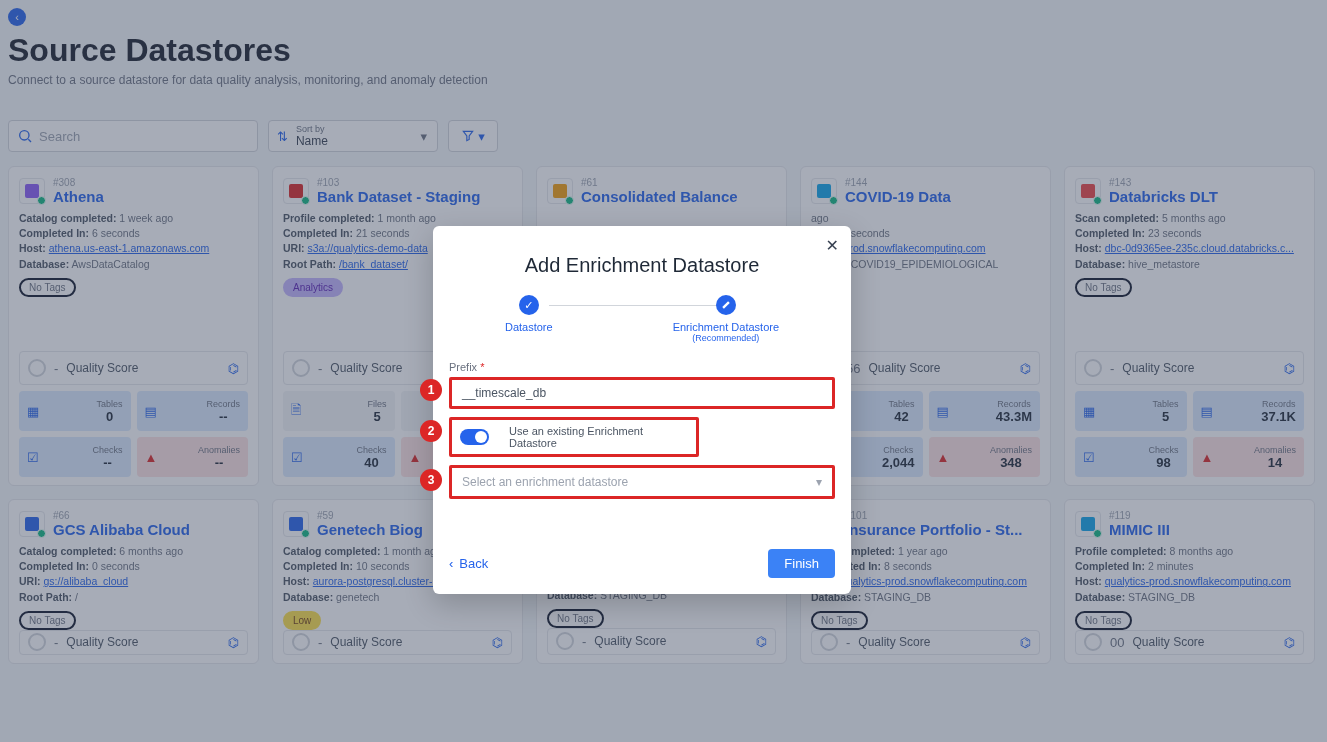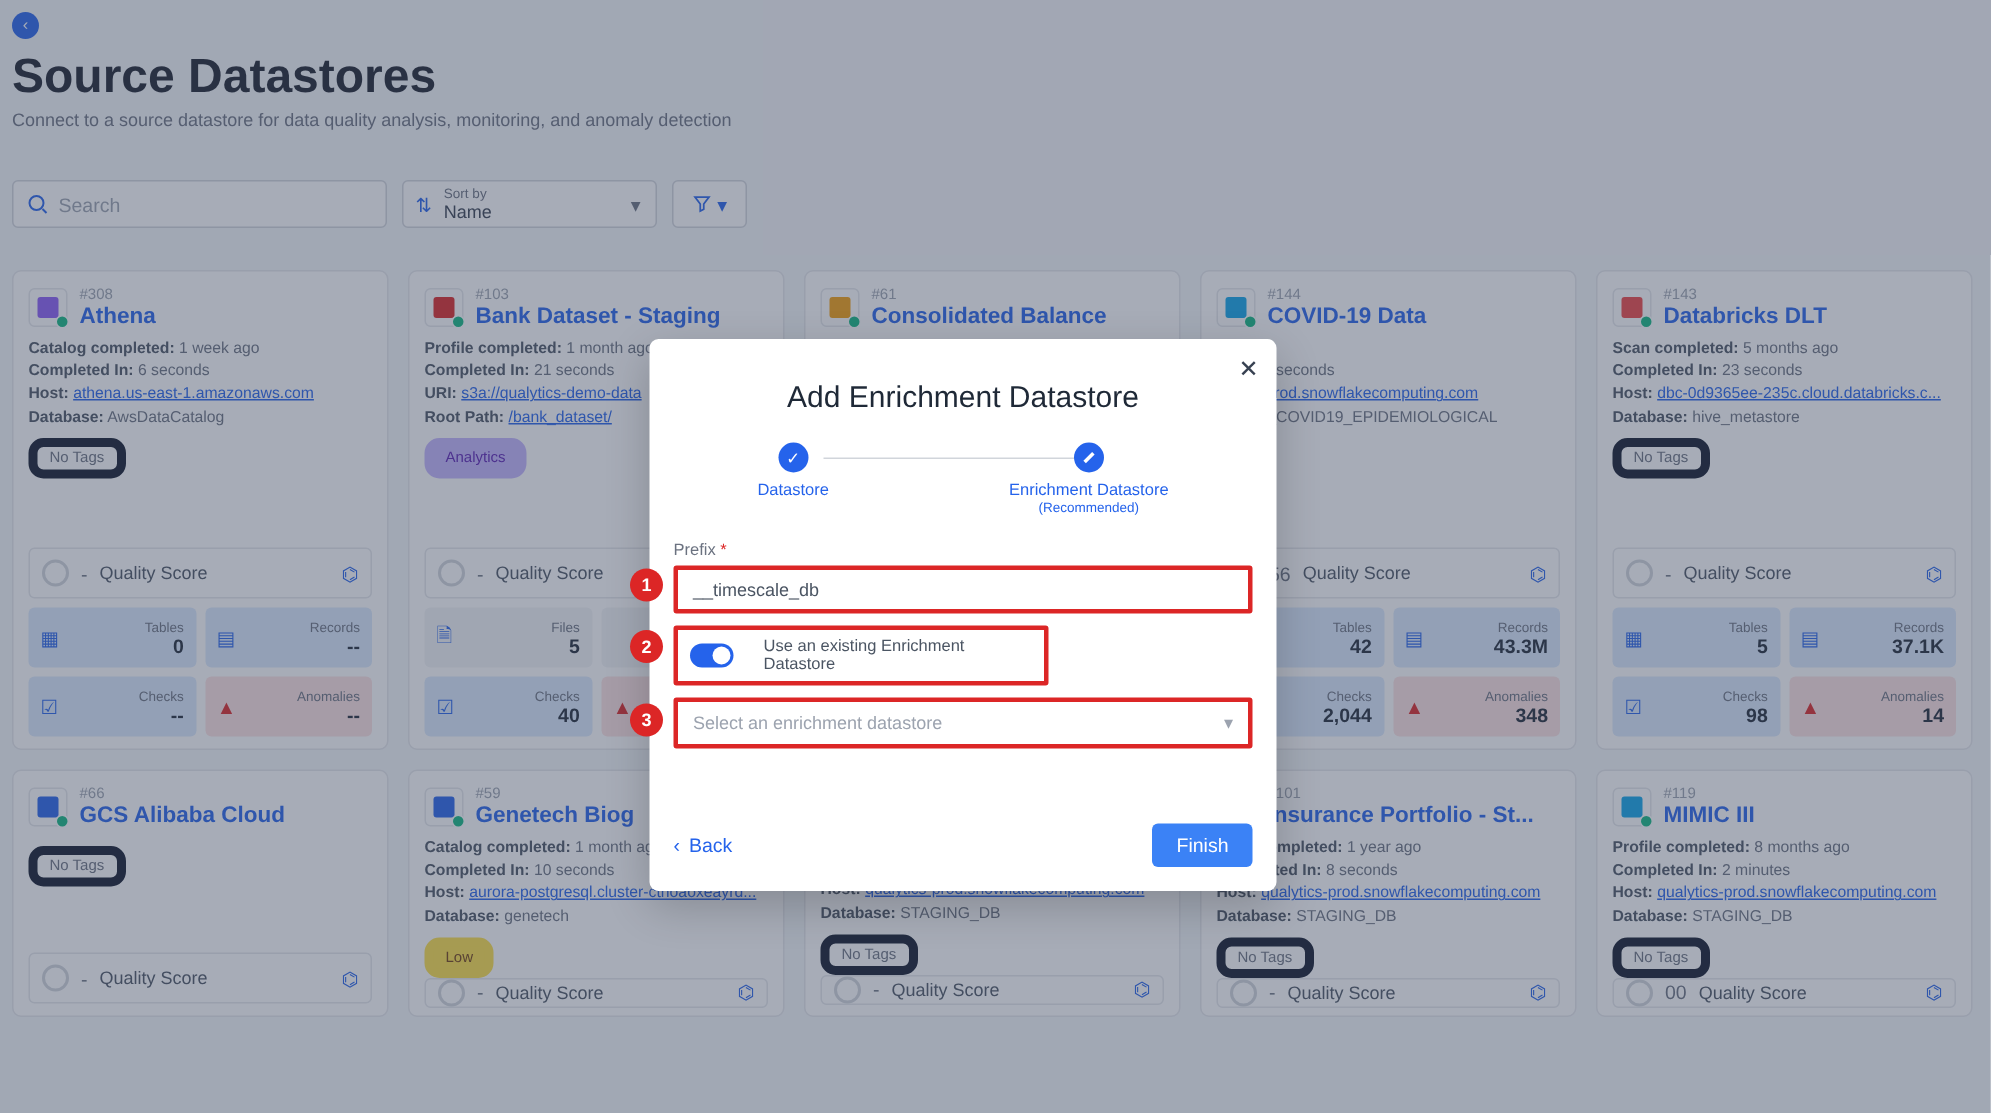--- a/index.html
+++ b/index.html
@@ -1,53 +1,53 @@
 <!DOCTYPE html>
 <html><head><meta charset="utf-8"><style>
 *{box-sizing:border-box;margin:0;padding:0}body{font-family:-apple-system,BlinkMacSystemFont,"Segoe UI",sans-serif;font-size:13px;color:#4a5568;background:#f5f7fa;position:relative;width:1327px;height:742px;overflow:hidden}
 .overlay{position:absolute;inset:0;background:rgba(60,70,95,.45);z-index:5}
 .page{padding:8px}
 .back-circle{width:18px;height:18px;background:#2563eb;border-radius:50%;display:flex;align-items:center;justify-content:center;color:#fff;font-size:11px}
 h1{font-size:32px;font-weight:600;color:#1a202c;margin:6px 0 4px}
 .sub{color:#6b7280;font-size:12px;margin-bottom:33px}
-.toolbar{display:flex;gap:10px;margin-bottom:28px}
+.toolbar{display:flex;gap:10px;margin-bottom:14px}
 .search{width:250px;height:32px;border:1px solid #d1d5db;border-radius:4px;display:flex;align-items:center;padding:0 8px;background:#fff}
 .search svg{margin-right:6px}
 .sortbox{width:170px;height:32px;border:1px solid #d1d5db;border-radius:4px;padding:3px 8px;background:#fff;display:flex;align-items:center;gap:8px;position:relative}
 .sortbox .lbl{font-size:9px;color:#6b7280}
 .sortbox .val{font-size:12px;color:#374151}
 .sortbox .chev{position:absolute;right:10px;color:#6b7280}
 .filterbtn{width:50px;height:32px;border:1px solid #d1d5db;border-radius:4px;background:#fff;display:flex;align-items:center;justify-content:center;gap:3px;color:#2563eb}
 .grid{display:grid;grid-template-columns:repeat(5,251px);gap:13px}
 .card{background:#fff;border:1px solid #e5e7eb;border-radius:6px;padding:10px 10px 8px;height:165px;display:flex;flex-direction:column}
 .chead{display:flex;align-items:center;gap:8px;margin-bottom:6px}
 .cicon{width:26px;height:26px;border:1px solid #e5e7eb;border-radius:4px;display:flex;align-items:center;justify-content:center;position:relative}
 .cicon::after{content:"";position:absolute;width:7px;height:7px;background:#10b981;border:1px solid #fff;border-radius:50%;right:-2px;bottom:-2px}
 .cid{font-size:10px;color:#9ca3af}
 .ctitle{font-size:15px;font-weight:600;color:#2563eb;white-space:nowrap;overflow:hidden;text-overflow:ellipsis}
 .meta{font-size:10.5px;line-height:1.45;color:#6b7280}
 .meta b{color:#4b5563;font-weight:600}
 .meta a{color:#2563eb;text-decoration:underline}
 .tags{margin-top:6px}
-.tag{display:inline-block;font-size:10px;padding:2px 8px;border:6px solid #0f172a;border-radius:10px;color:#6b7280;background:#fff}
+.tag{display:inline-block;font-size:10px;padding:2px 8px;border:2px solid #0f172a;border-radius:10px;color:#6b7280;background:#fff}
 .tag.analytics{background:#c4b5fd;border-color:#c4b5fd;color:#5b21b6}
 .tag.low{background:#fde047;border-color:#fde047;color:#713f12}
 .qs{margin-top:auto;border:1px solid #e5e7eb;border-radius:4px;height:34px;display:flex;align-items:center;padding:0 8px;gap:8px}
 .qs .circ{width:18px;height:18px;border:2px solid #d1d5db;border-radius:50%}
 .qs .dash{color:#6b7280}
 .qs .txt{font-size:12px;color:#4b5563;flex:1}
 .qs .iconr{color:#2563eb}
 .stats{display:grid;grid-template-columns:1fr 1fr;gap:6px;margin-top:6px}
 .statbox{height:40px;border-radius:4px;display:flex;align-items:center;padding:0 8px;gap:6px}
 .statbox.blue{background:#dbeafe}
 .statbox.orange{background:#fee2e2}
 .statbox.plain{background:#f3f4f6}
 .statbox .ic{width:18px;color:#2563eb}
 .statbox.orange .ic{color:#dc2626}
-.statbox .col{display:flex;flex-direction:column;align-items:flex-end;margin-left:auto}
+.statbox .col{display:flex;flex-direction:column;align-items:center;margin-left:auto}
 .statbox .lbl{font-size:9px;color:#6b7280}
 .statbox .val{font-size:13px;font-weight:600;color:#1f2937}
 .modal{position:absolute;left:433px;top:226px;width:418px;background:#fff;border-radius:6px;z-index:10;padding:14px 16px 16px;box-shadow:0 10px 30px rgba(0,0,0,.2)}
 .modal .close{position:absolute;right:12px;top:10px;font-size:16px;color:#374151;cursor:pointer}
 .modal h2{text-align:center;font-size:20px;font-weight:500;color:#1f2937;margin:14px 0 18px}
 .steps{display:flex;justify-content:center;gap:120px;position:relative;margin-bottom:18px}
 .steps::before{content:"";position:absolute;height:1px;background:#d1d5db;top:10px;left:100px;right:100px}
 .step{display:flex;flex-direction:column;align-items:center;z-index:1}
 .step .dot{width:20px;height:20px;border-radius:50%;display:flex;align-items:center;justify-content:center;color:#fff;font-size:11px}
 .step.done .dot{background:#2563eb}
@@ -329,20 +329,26 @@
       <div class="card">
         <div class="chead">
           <div class="cicon">
             <div style="width:14px;height:14px;background:#2563eb;border-radius:2px"></div>
           </div>
           <div style="min-width:0;flex:1">
             <div class="cid">#66</div>
             <div class="ctitle">GCS Alibaba Cloud</div>
           </div>
         </div>
+        <div class="meta">
+          <div><b>Catalog completed:</b> 6 months ago</div>
+          <div><b>Completed In:</b> 0 seconds</div>
+          <div><b>URI:</b> <a>gs://alibaba_cloud</a></div>
+          <div><b>Root Path:</b> /</div>
+        </div>
         <div class="tags"><span class="tag ">No Tags</span></div>
         <div class="qs">
           <div class="circ"></div>
           <span class="dash">-</span>
           <span class="txt">Quality Score</span>
           <span class="iconr">⌬</span>
         </div>
       </div>
       <div class="card">
         <div class="chead">

